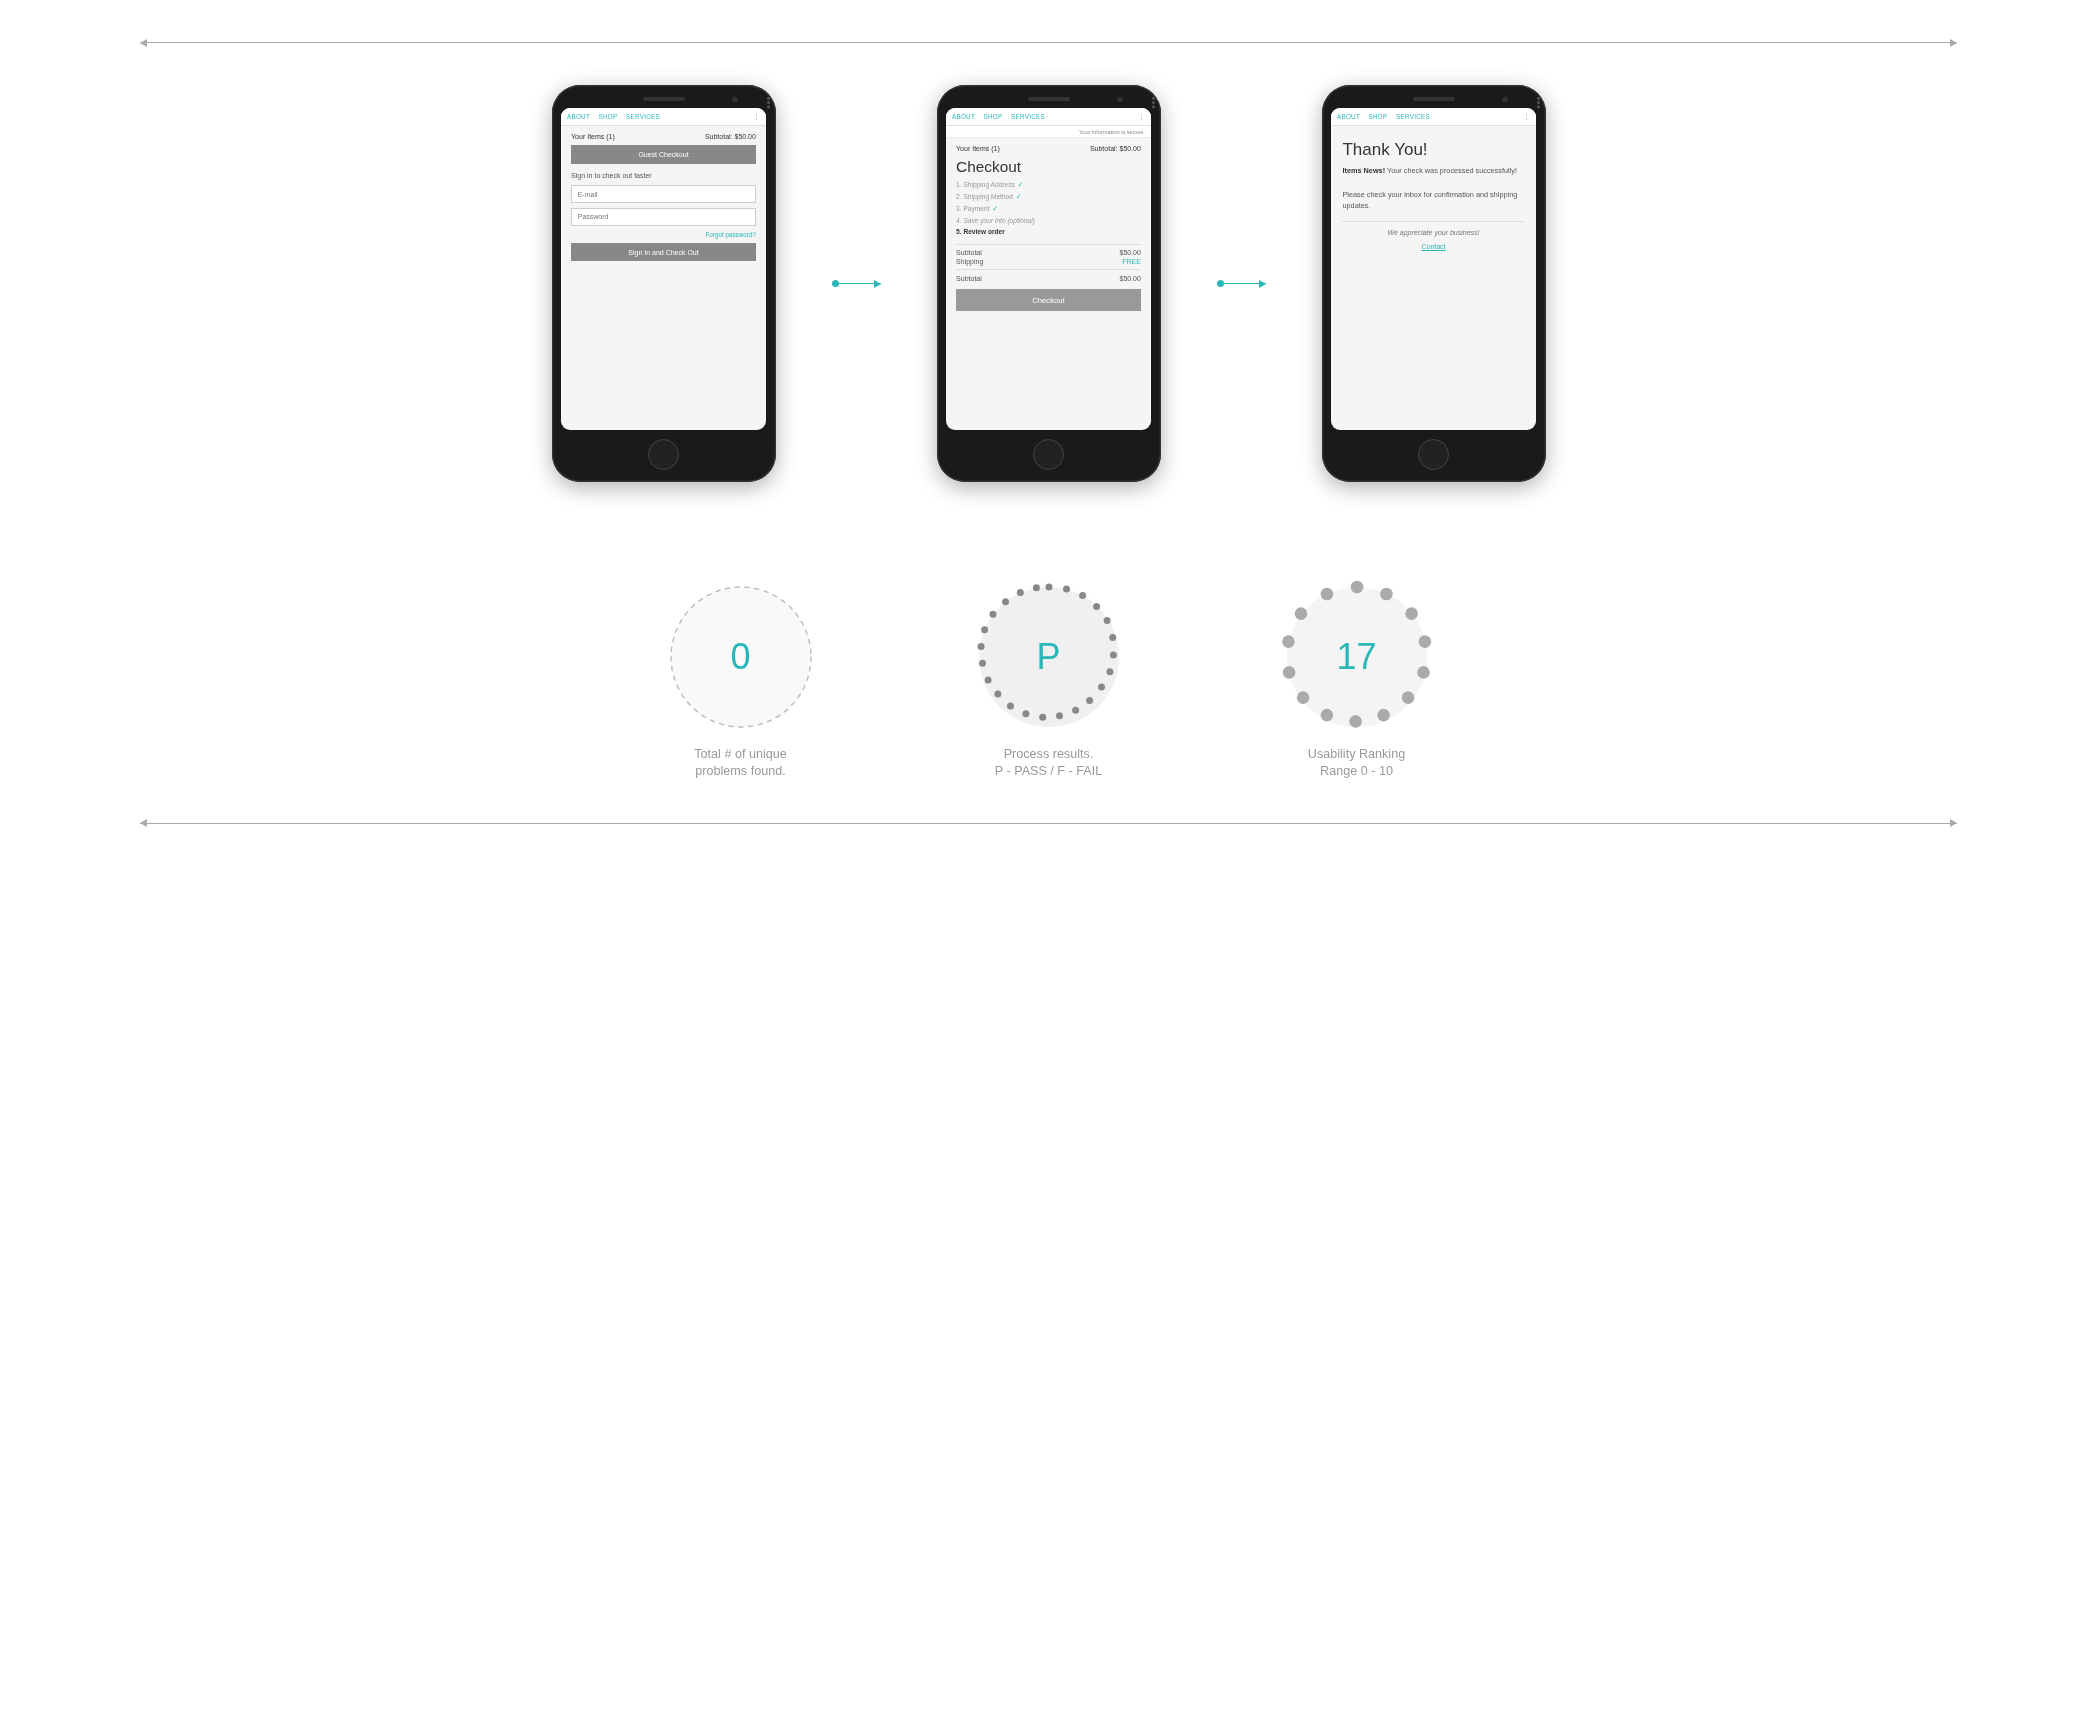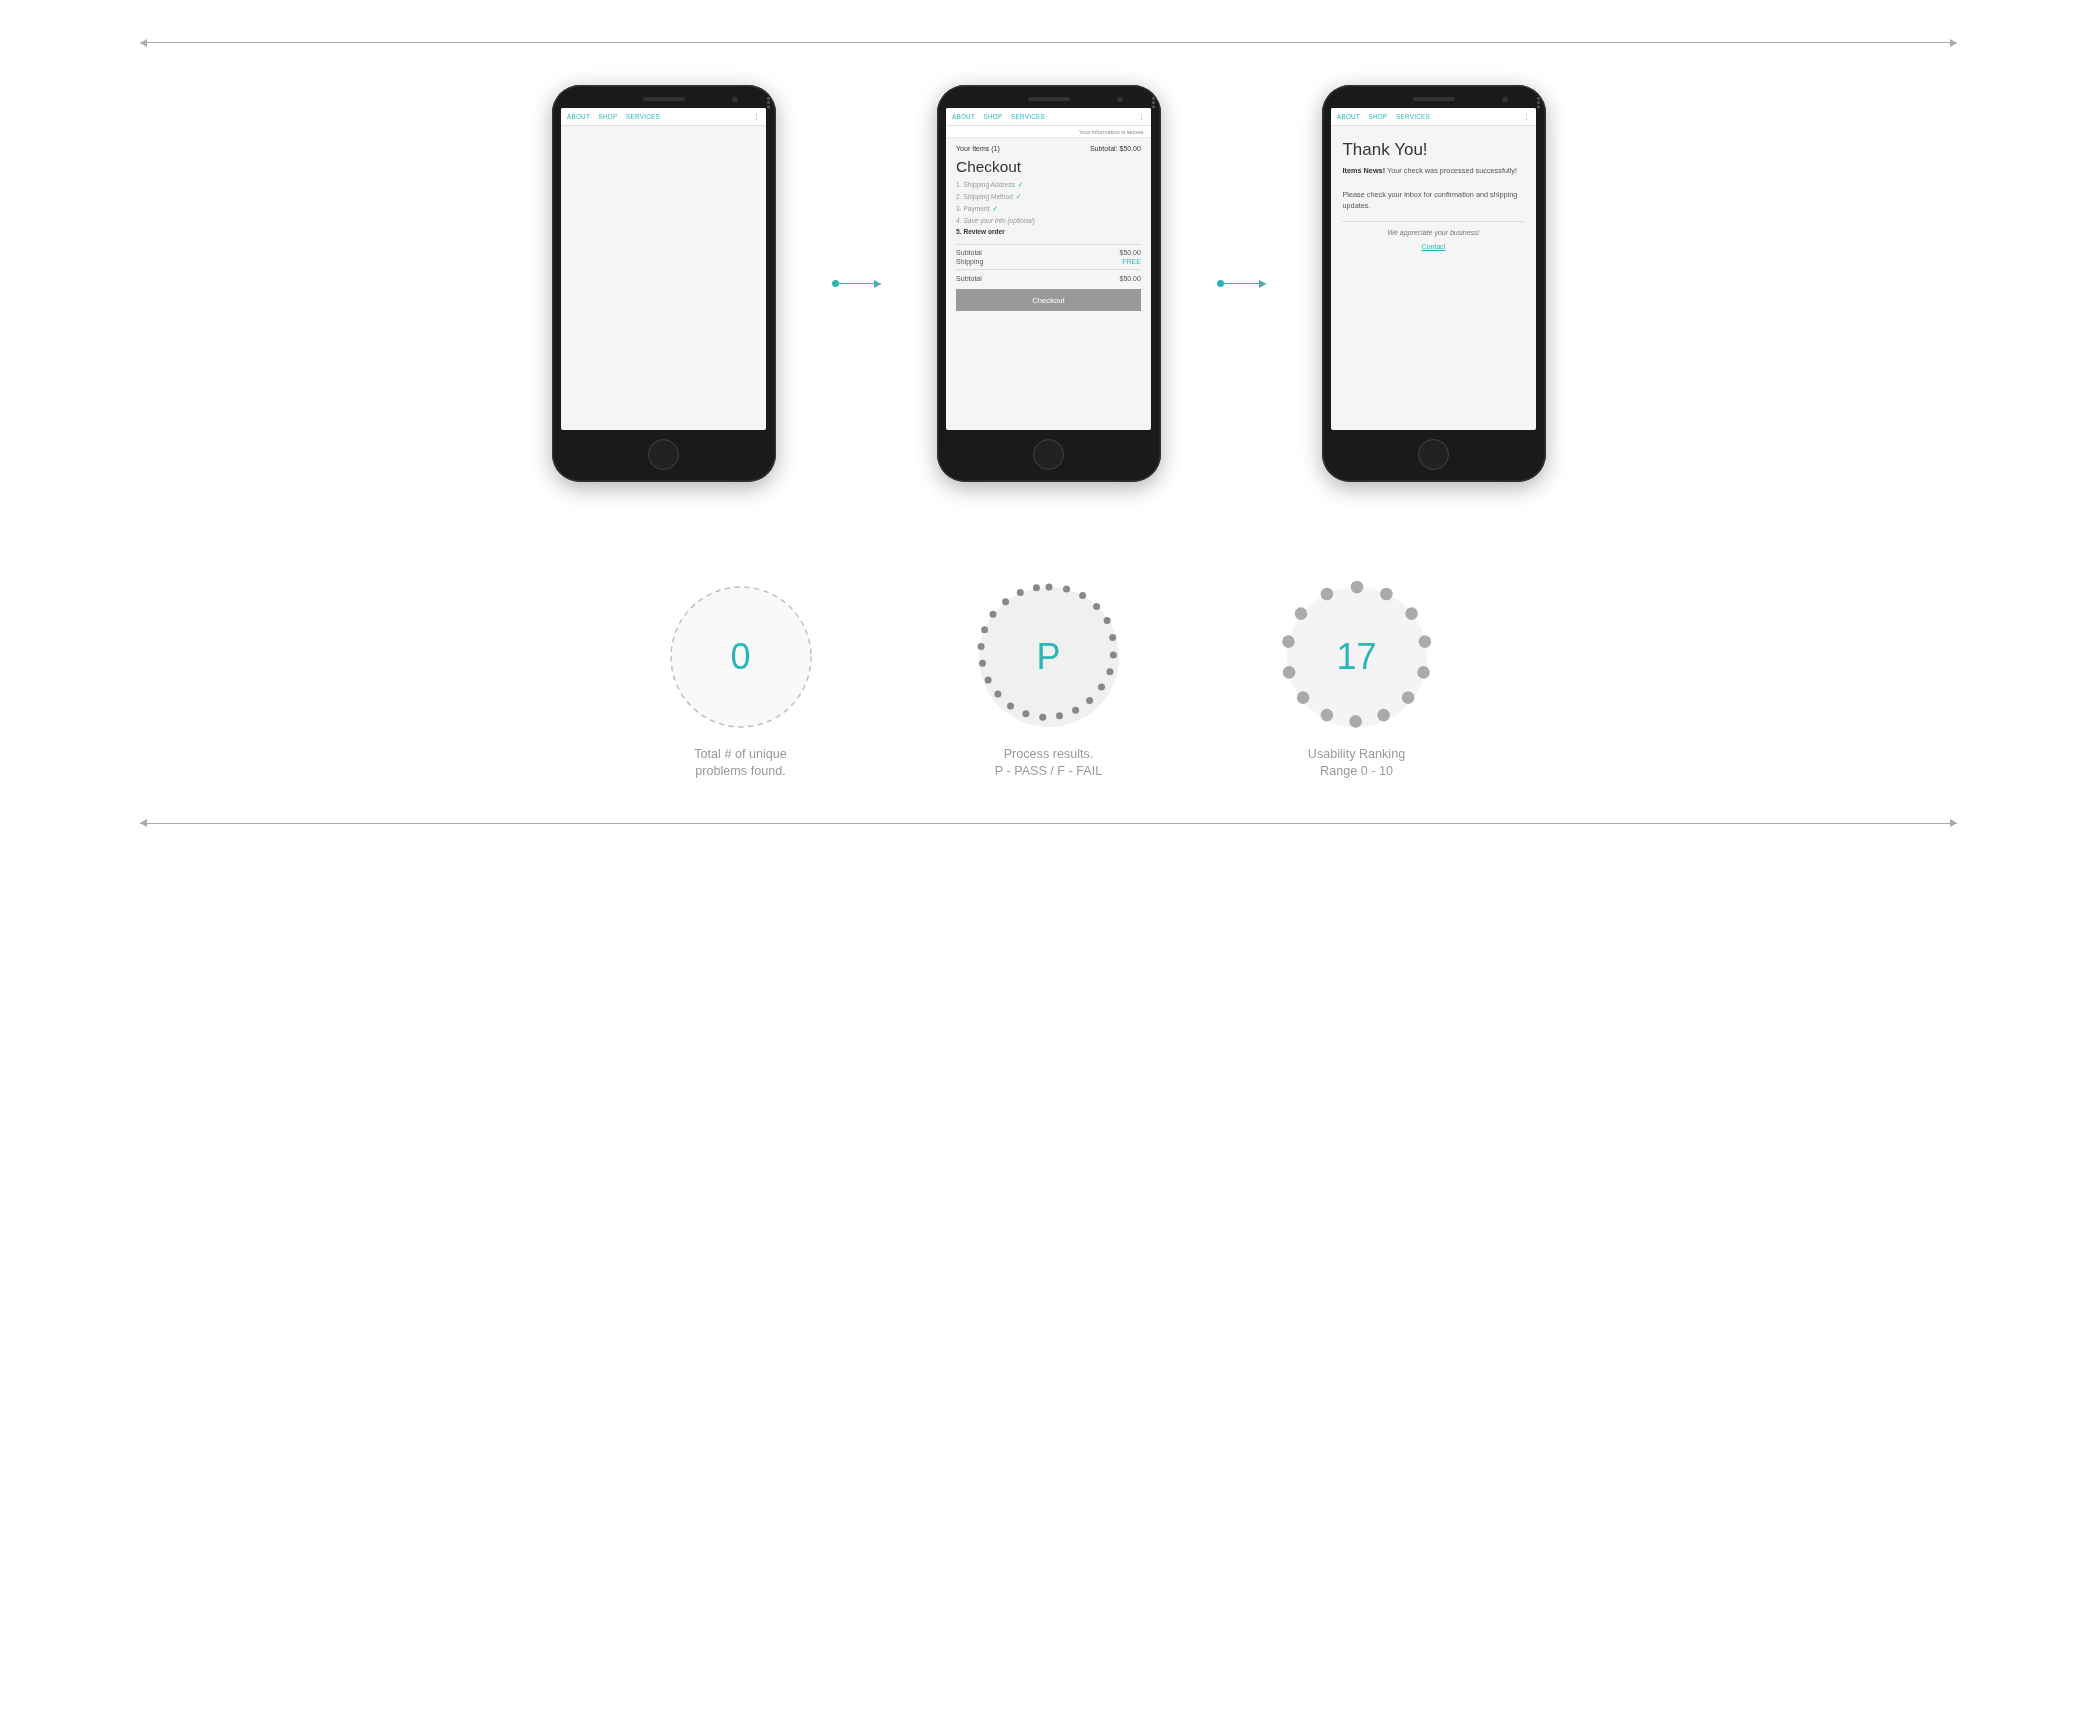--- a/index.html
+++ b/index.html
@@ -101,21 +101,21 @@
     }
     .phone-camera {
       width: 5.6px; height: 5.6px;
       background: #333;
       border-radius: 50%;
       position: absolute;
       right: 28px;
     }
     .phone-screen {
       background: #f5f5f5;
-      border-radius: 2px;
+      border-radius: 9px;
       overflow: hidden;
       min-height: 322px;
     }
     .phone-bottom {
       display: flex;
       justify-content: center;
       margin-top: 8.4px;
     }
     .phone-home {
       width: 31px; height: 31px;
@@ -348,20 +348,32 @@
       <div class="phone-speaker"></div>
       <div class="phone-camera"></div>
     </div>
     <div class="phone-menu-btn"></div>
     <div class="phone-screen">
       <div class="screen-nav">
         <span class="nav-link">ABOUT</span>
         <span class="nav-link">SHOP</span>
         <span class="nav-link">SERVICES</span>
         <span class="nav-dots">⋮</span>
+      </div>
+      <div class="screen-body">
+        <div class="cart-info">
+          <span>Your Items (1)</span>
+          <span>Subtotal: $50.00</span>
+        </div>
+        <button class="btn-guest">Guest Checkout</button>
+        <div class="sign-in-label">Sign in to check out faster</div>
+        <input class="input-field" type="text" placeholder="E-mail" style="">
+        <input class="input-field" type="password" placeholder="Password" style="">
+        <span class="forgot-link">Forgot password?</span>
+        <button class="btn-signin">Sign In and Check Out</button>
       </div>
     </div>
     <div class="phone-bottom">
       <div class="phone-home"></div>
     </div>
   </div>
 
   <div class="connector">
     <div class="conn-dot"></div>
     <div class="conn-line"></div>

